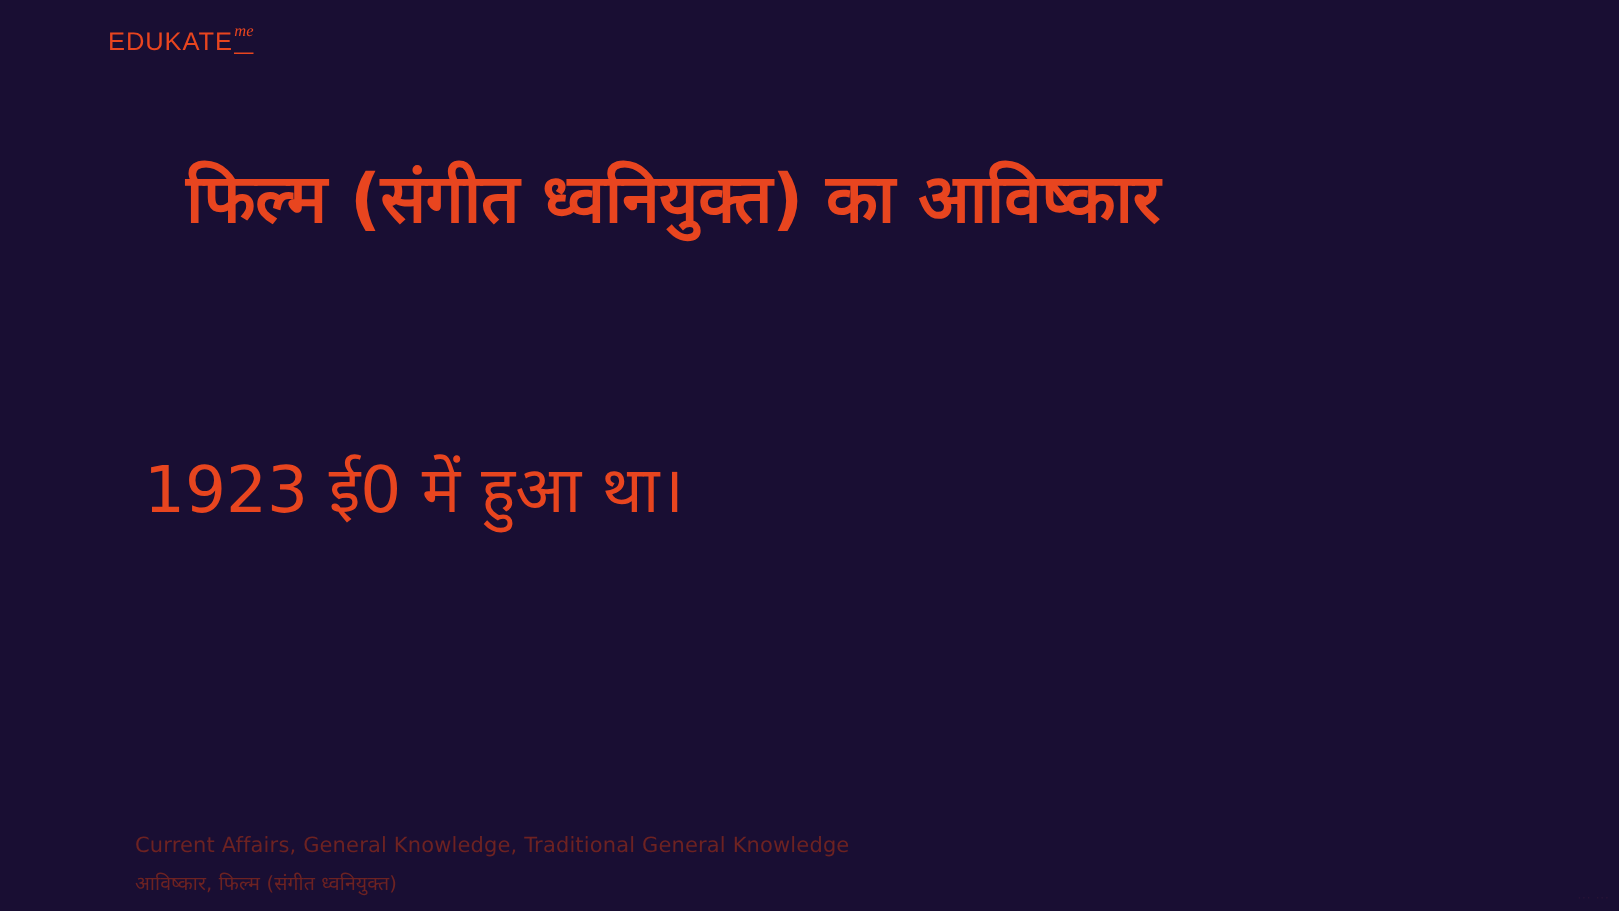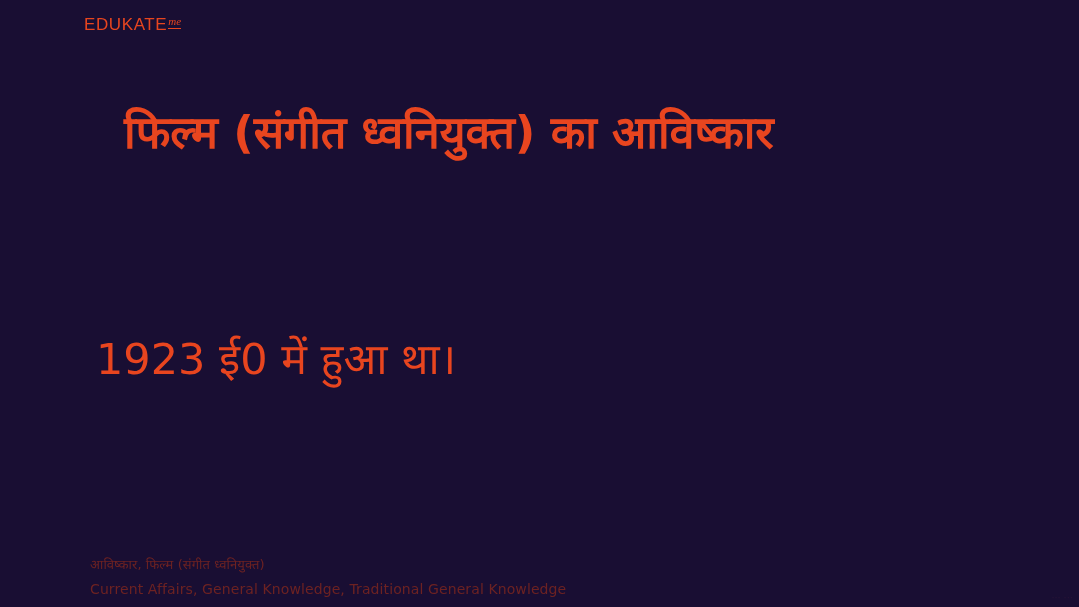--- a/index.html
+++ b/index.html
@@ -17,44 +17,44 @@
 
   .slide {
     position: absolute;
     inset: 0;
     background: #190e33;
   }
 
   
   .logo {
     position: absolute;
-    left: 84px;
+    left: 72px;
     top: 16px;
     display: flex;
-    align-items: flex-start;
+    align-items: flex-end;
     line-height: 1;
     user-select: none;
   }
   .logo-word {
     font-family: "Liberation Sans", "DejaVu Sans", sans-serif;
     font-size: 17px;
     letter-spacing: 0.6px;
     color: #e8451f;
     font-weight: 400;
   }
   .logo-me {
     font-family: "Liberation Serif", "DejaVu Serif", serif;
     font-size: 11px;
     font-style: italic;
     color: #e8451f;
     border-bottom: 1.2px solid #e8451f;
     line-height: 1;
     margin-left: 1px;
     margin-top: 0px;
-    padding-bottom: 1px;
+    padding-bottom: 8px;
   }
 
   
   .question {
     position: absolute;
     left: 90px;
     top: 99px;
     width: 900px;
     color: #e8451f;
     font-family: "DejaVu Sans", sans-serif;
@@ -73,21 +73,20 @@
   .answer {
     position: absolute;
     left: 96px;
     top: 300px;
     color: #e8451f;
     font-family: "DejaVu Sans", sans-serif;
     font-weight: 400;
     font-size: 43px;
     line-height: 1.3;
     white-space: nowrap;
-    margin-top: 32px;
   }
 
   
   .footer {
     position: absolute;
     left: 90px;
     bottom: 5px;
     width: 980px;
   }
   .tag-line {
@@ -124,19 +123,19 @@
     <span class="logo-me">me</span>
   </div>
 
   <div class="question">
     <span class="qline">फिल्म (संगीत ध्वनियुक्त) का आविष्कार</span>
   </div>
 
   <div class="answer">1923 ई0 में हुआ था।</div>
 
   <div class="footer">
+    <div class="tag-line">Current Affairs, General Knowledge, Traditional General Knowledge</div>
     <div class="tag-line devanagari">आविष्कार, फिल्म (संगीत ध्वनियुक्त)</div>
-    <div class="tag-line">Current Affairs, General Knowledge, Traditional General Knowledge</div>
   </div>
 
   <div class="corner-mark">··· ···</div>
 
 </div>
 
 </body></html>

